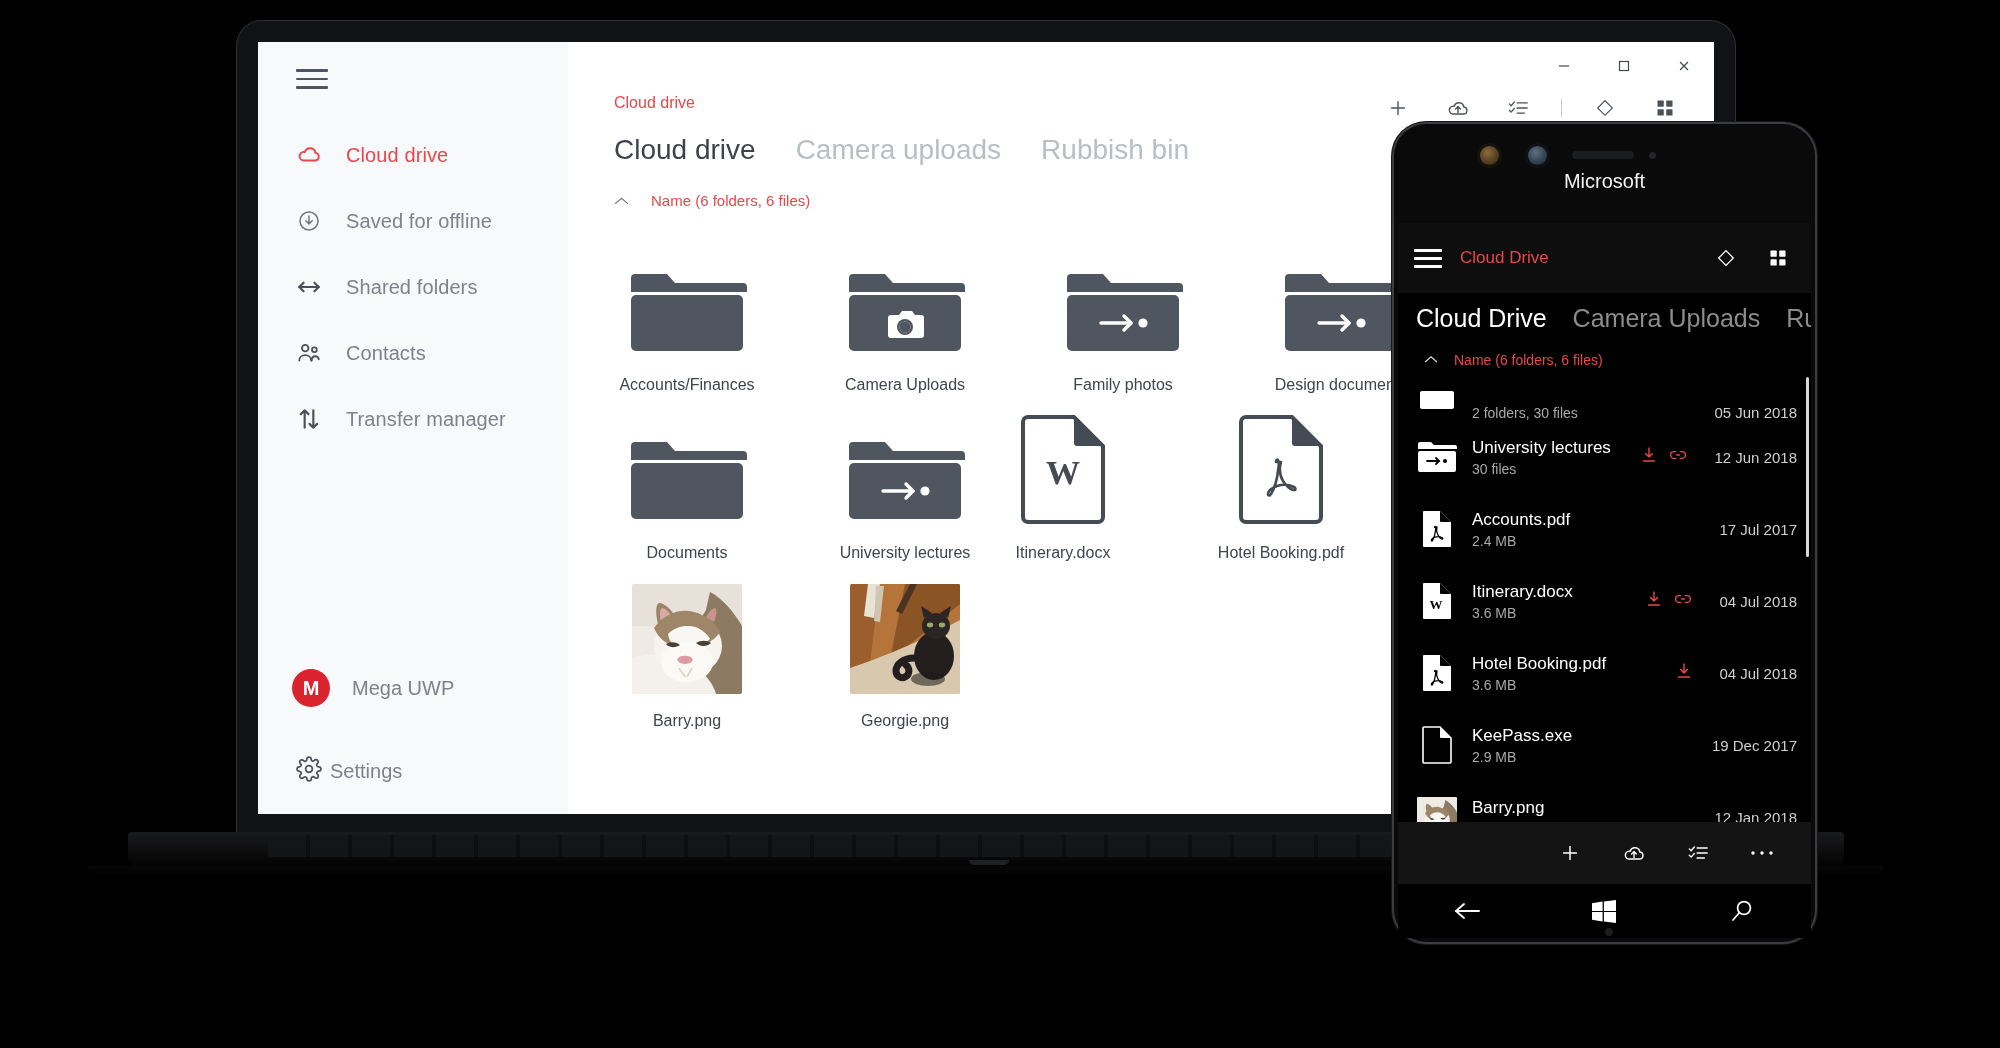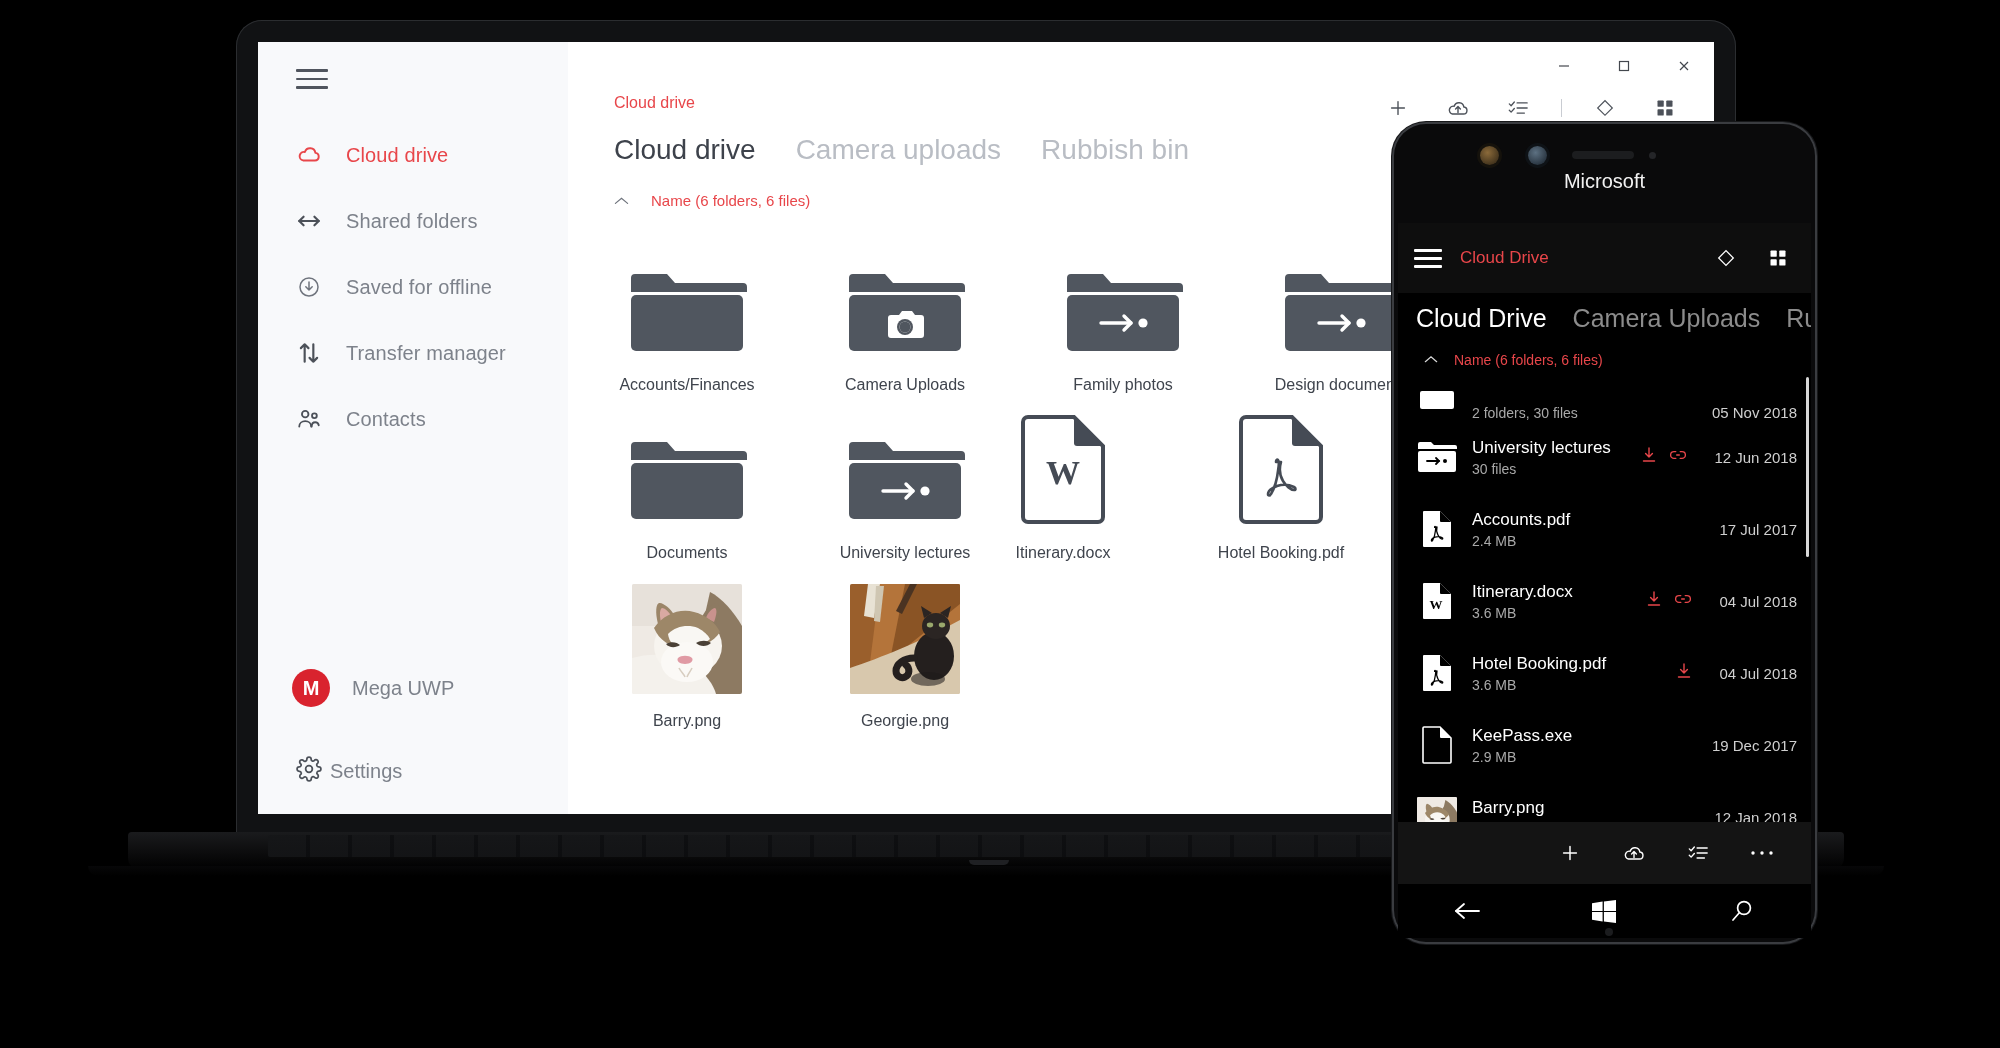--- a/index.html
+++ b/index.html
@@ -131,59 +131,59 @@
               <span class="ico">
                 <svg width="26" height="26" viewBox="0 0 24 24" fill="none" stroke="#e8464a" stroke-width="1.8" stroke-linecap="round" stroke-linejoin="round">
                     <path d="M6.5 17h11a3.5 3.5 0 0 0 .4-6.97A5 5 0 0 0 8.2 9.2 3.6 3.6 0 0 0 6.5 17z"></path>
                   </svg>
               </span>
               <span class="lbl">Cloud drive</span>
             </div>
 
             <div class="navitem">
               <span class="ico">
+                <svg width="24" height="24" viewBox="0 0 24 24" fill="none" stroke="#6f747d" stroke-width="1.5">
+                    <circle cx="12" cy="12" r="9"></circle>
+                    <path d="M12 7v8m0 0 3.2-3.2M12 15l-3.2-3.2" stroke-linecap="round" stroke-linejoin="round"></path>
+                  </svg>
+              </span>
+              <span class="lbl">Saved for offline</span>
+            </div>
+
+            <div class="navitem">
+              <span class="ico">
                 <svg width="26" height="26" viewBox="0 0 24 24" fill="none" stroke="#4c5159" stroke-width="2" stroke-linecap="round" stroke-linejoin="round">
                     <path d="M3 12h18"></path>
                     <path d="M7 8l-4 4 4 4"></path>
                     <path d="M17 8l4 4-4 4"></path>
                   </svg>
               </span>
               <span class="lbl">Shared folders</span>
-            </div>
-
-            <div class="navitem">
-              <span class="ico">
-                <svg width="24" height="24" viewBox="0 0 24 24" fill="none" stroke="#6f747d" stroke-width="1.5">
-                    <circle cx="12" cy="12" r="9"></circle>
-                    <path d="M12 7v8m0 0 3.2-3.2M12 15l-3.2-3.2" stroke-linecap="round" stroke-linejoin="round"></path>
-                  </svg>
-              </span>
-              <span class="lbl">Saved for offline</span>
-            </div>
-
-            <div class="navitem">
-              <span class="ico">
-                <svg width="26" height="26" viewBox="0 0 24 24" fill="none" stroke="#4c5159" stroke-width="2" stroke-linecap="round" stroke-linejoin="round">
-                    <path d="M8 20V4m0 0L4.5 7.5M8 4l3.5 3.5"></path>
-                    <path d="M16 4v16m0 0 3.5-3.5M16 20l-3.5-3.5"></path>
-                  </svg>
-              </span>
-              <span class="lbl">Transfer manager</span>
             </div>
 
             <div class="navitem">
               <span class="ico">
                 <svg width="26" height="26" viewBox="0 0 24 24" fill="none" stroke="#4c5159" stroke-width="1.7" stroke-linecap="round" stroke-linejoin="round">
                     <circle cx="8.5" cy="7.5" r="3"></circle>
                     <path d="M3 19c0-3 2.5-5 5.5-5s5.5 2 5.5 5"></path>
                     <circle cx="17" cy="9" r="2.2"></circle>
                     <path d="M14.5 19c0-2.3 1.3-4 3.3-4 1.6 0 2.9 1.1 3.2 2.8"></path>
                   </svg>
               </span>
               <span class="lbl">Contacts</span>
+            </div>
+
+            <div class="navitem">
+              <span class="ico">
+                <svg width="26" height="26" viewBox="0 0 24 24" fill="none" stroke="#4c5159" stroke-width="2" stroke-linecap="round" stroke-linejoin="round">
+                    <path d="M8 20V4m0 0L4.5 7.5M8 4l3.5 3.5"></path>
+                    <path d="M16 4v16m0 0 3.5-3.5M16 20l-3.5-3.5"></path>
+                  </svg>
+              </span>
+              <span class="lbl">Transfer manager</span>
             </div>
           </div>
 
           <div class="spacer"></div>
 
           <div class="accountrow">
             <span class="avatar">M</span>
             <span class="lbl">Mega UWP</span>
           </div>
           <div class="settingsrow">
@@ -501,21 +501,21 @@
         <div class="prow" style="height:46px;align-items:flex-end">
           <div class="ic">
             <svg width="36" height="18" viewBox="0 0 36 18">
                 <rect x="1" y="0" width="34" height="18" rx="2" fill="#fff"></rect>
               </svg>
           </div>
           <div class="tx">
             <div class="s">2 folders, 30 files</div>
           </div>
           <div class="st"></div>
-          <div class="dt">05 Nov 2018</div>
+          <div class="dt">05 Jun 2018</div>
         </div>
 
         <div class="prow">
           <div class="ic">
             <svg width="40" height="34" viewBox="0 0 40 34">
                 <path d="M1 4a2 2 0 0 1 2-2h11l3 3h21a2 2 0 0 1 2 2v2H1z" fill="#fff"></path>
                 <rect x="1" y="11" width="38" height="21" rx="2" fill="#fff"></rect>
                 <g stroke="#000" stroke-width="1.8" stroke-linecap="round" fill="none">
                   <path d="M10 21h12"></path>
                   <path d="M19 18l3 3-3 3"></path>

